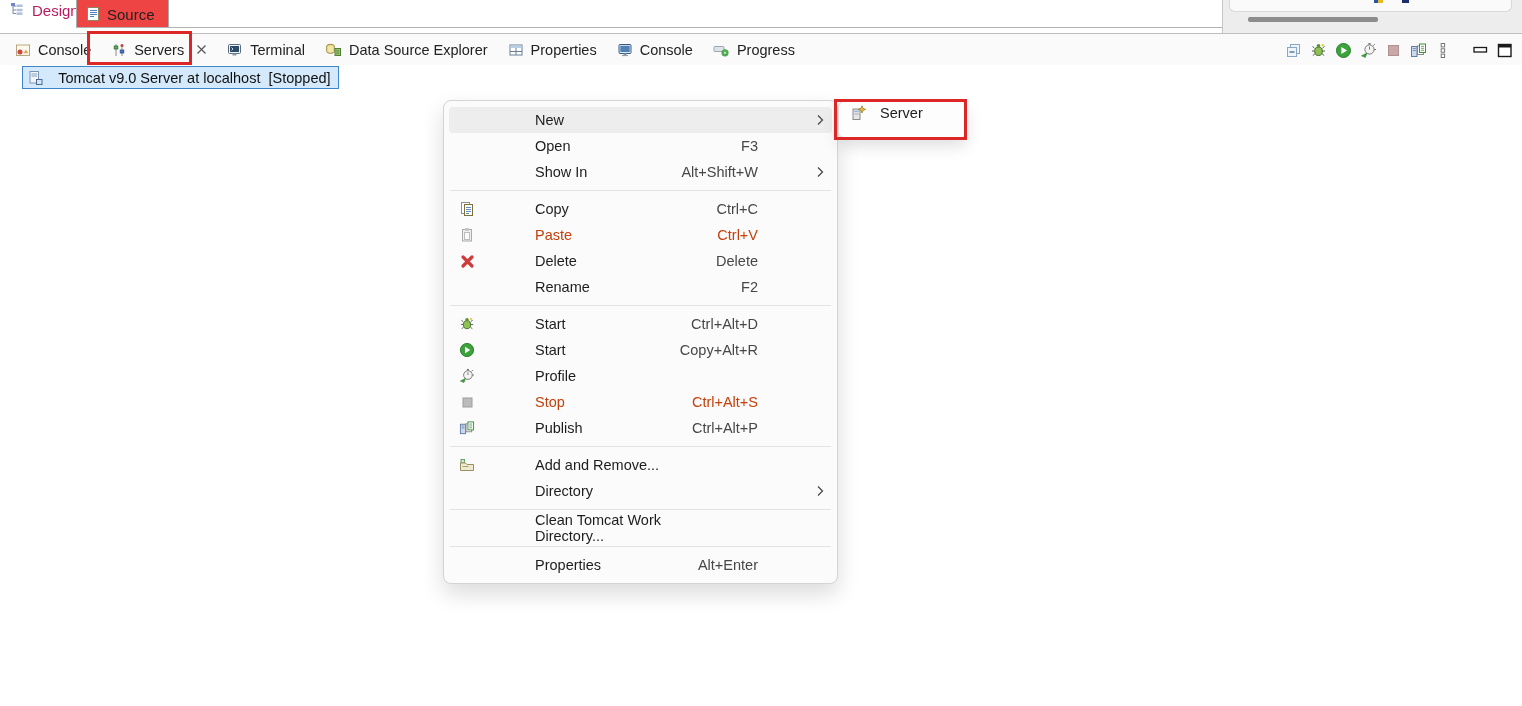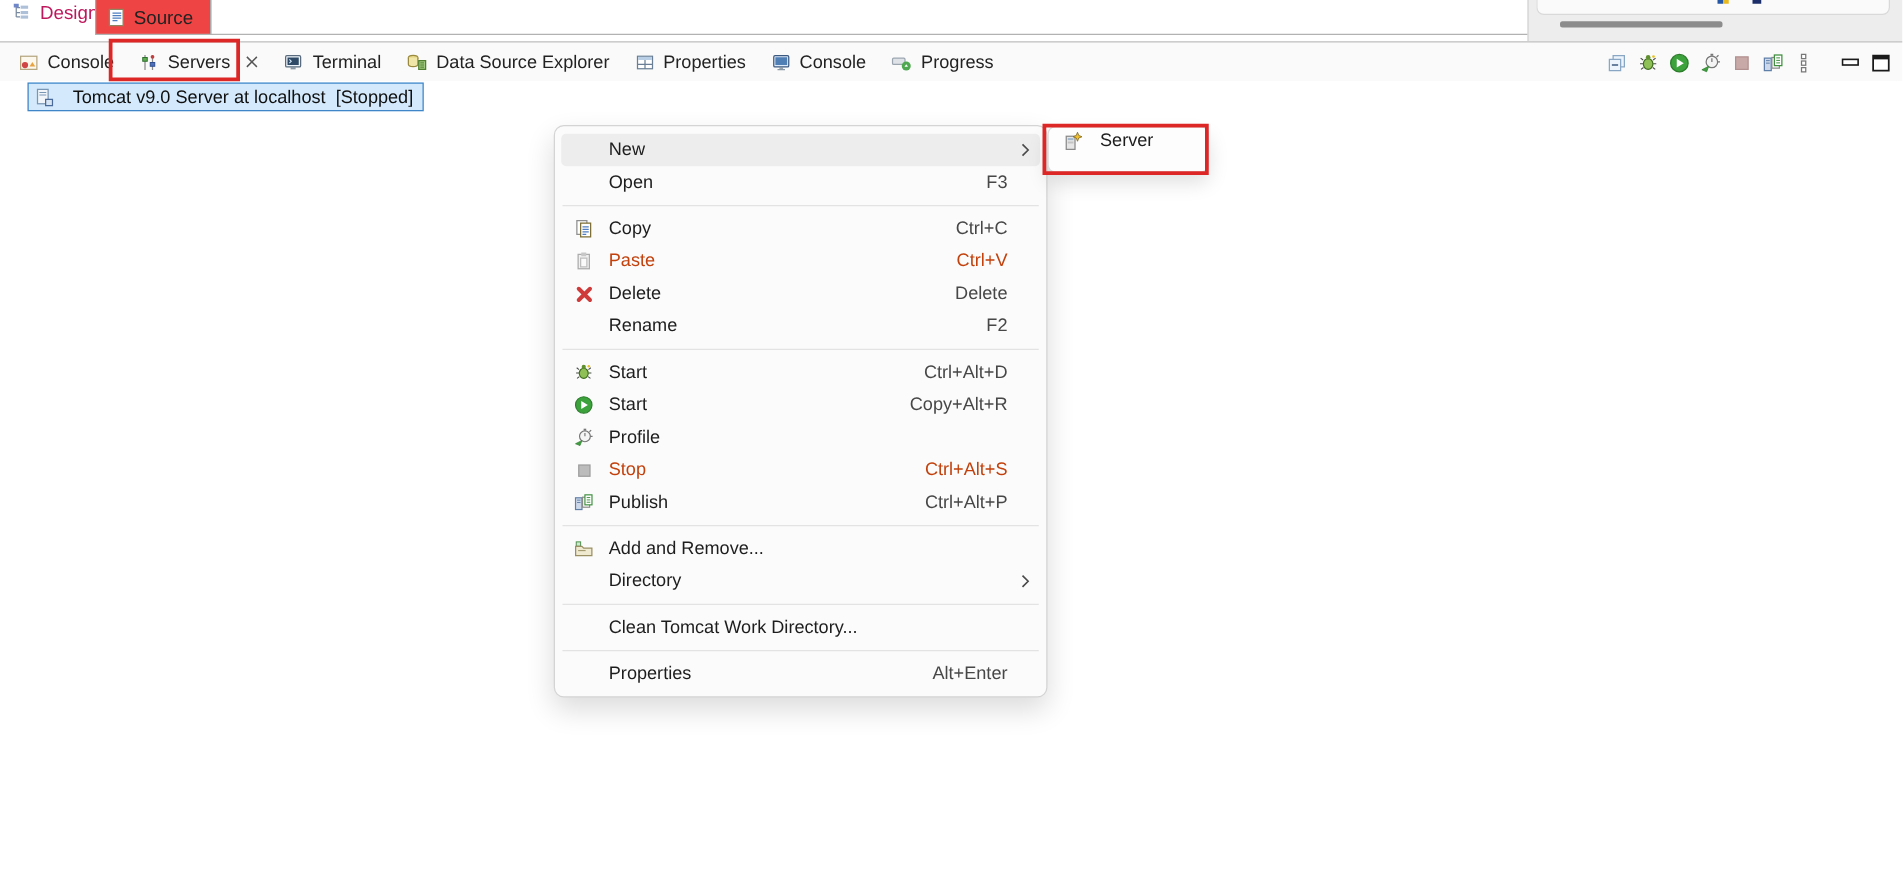--- a/index.html
+++ b/index.html
@@ -35,21 +35,21 @@
   .tb-gap{margin-left:12px;}
 
   
   .content{position:absolute;left:0;top:65px;width:1522px;height:641px;background:#fff;}
   .server-row{position:absolute;left:22px;top:1px;height:23px;display:flex;align-items:center;gap:6px;padding:0 7px 0 5px;
     background:var(--selection-fill);border:1px solid var(--selection-border);font-size:14.5px;color:#101010;white-space:pre;justify-content:center;}
 
   
   .menu{position:absolute;left:443px;top:100px;width:395px;padding:6px 0 5px;background:#fbfbfb;border:1px solid #d4d4d4;
     border-radius:8px;box-shadow:0 10px 22px rgba(0,0,0,.14);z-index:10;}
-  .mi{height:26px;display:flex;align-items:center;margin:0 5px;padding:0 8px 0 7px;border-radius:4px;font-size:14.5px;}
+  .mi{height:26px;display:flex;align-items:center;margin:0 5px;padding:0 8px 0 7px;border-radius:4px;font-size:14.5px;gap:48px;}
   .mi.hl{background:var(--menu-highlight);}
   .mi .ic{width:22px;margin-right:9px;display:flex;align-items:center;justify-content:center;flex:none;}
   .mi .lbl{color:#1d1d1d;}
   .mi .sc{margin-left:auto;color:#474747;}
   .mi .chev{width:12px;margin-left:6px;display:flex;justify-content:flex-end;align-items:center;flex:none;}
   .mi.disabled .lbl,.mi.disabled .sc{color:#c2410c;}
   .sep{height:1px;background:#e3e3e3;margin:5px 6px;}
 
   
   .submenu{position:absolute;left:838px;top:101px;width:129px;height:37px;background:#fdfdfd;border:1px solid #dcdcdc;
@@ -273,20 +273,30 @@
       </span>
   </div>
 
   <div class="mi">
     <span class="ic"></span>
     <span class="lbl">Open</span>
     <span class="sc">F3</span>
     <span class="chev"></span>
   </div>
 
+  <div class="mi">
+    <span class="ic"></span>
+    <span class="lbl">Show In</span>
+    <span class="sc">Alt+Shift+W</span>
+    <span class="chev">
+        <svg width="8" height="12" viewBox="0 0 8 12">
+          <path d="M2 1.5L6.5 6 2 10.5" fill="none" stroke="#4a4a4a" stroke-width="1.3"></path>
+        </svg>
+      </span>
+  </div>
 
   <div class="sep"></div>
 
   <div class="mi">
     <span class="ic">
       <svg width="16" height="16" viewBox="0 0 16 16">
           <rect x="2.5" y="1.5" width="8" height="11" fill="#fff" stroke="#8f8f8f"></rect>
           <rect x="5.5" y="3.5" width="8" height="11" fill="#fff" stroke="#7d6f35"></rect>
           <path d="M7 6.5h5M7 8.5h5M7 10.5h5M7 12.5h3" stroke="#4f7fc0" fill="none" stroke-width="0.9"></path>
         </svg>

